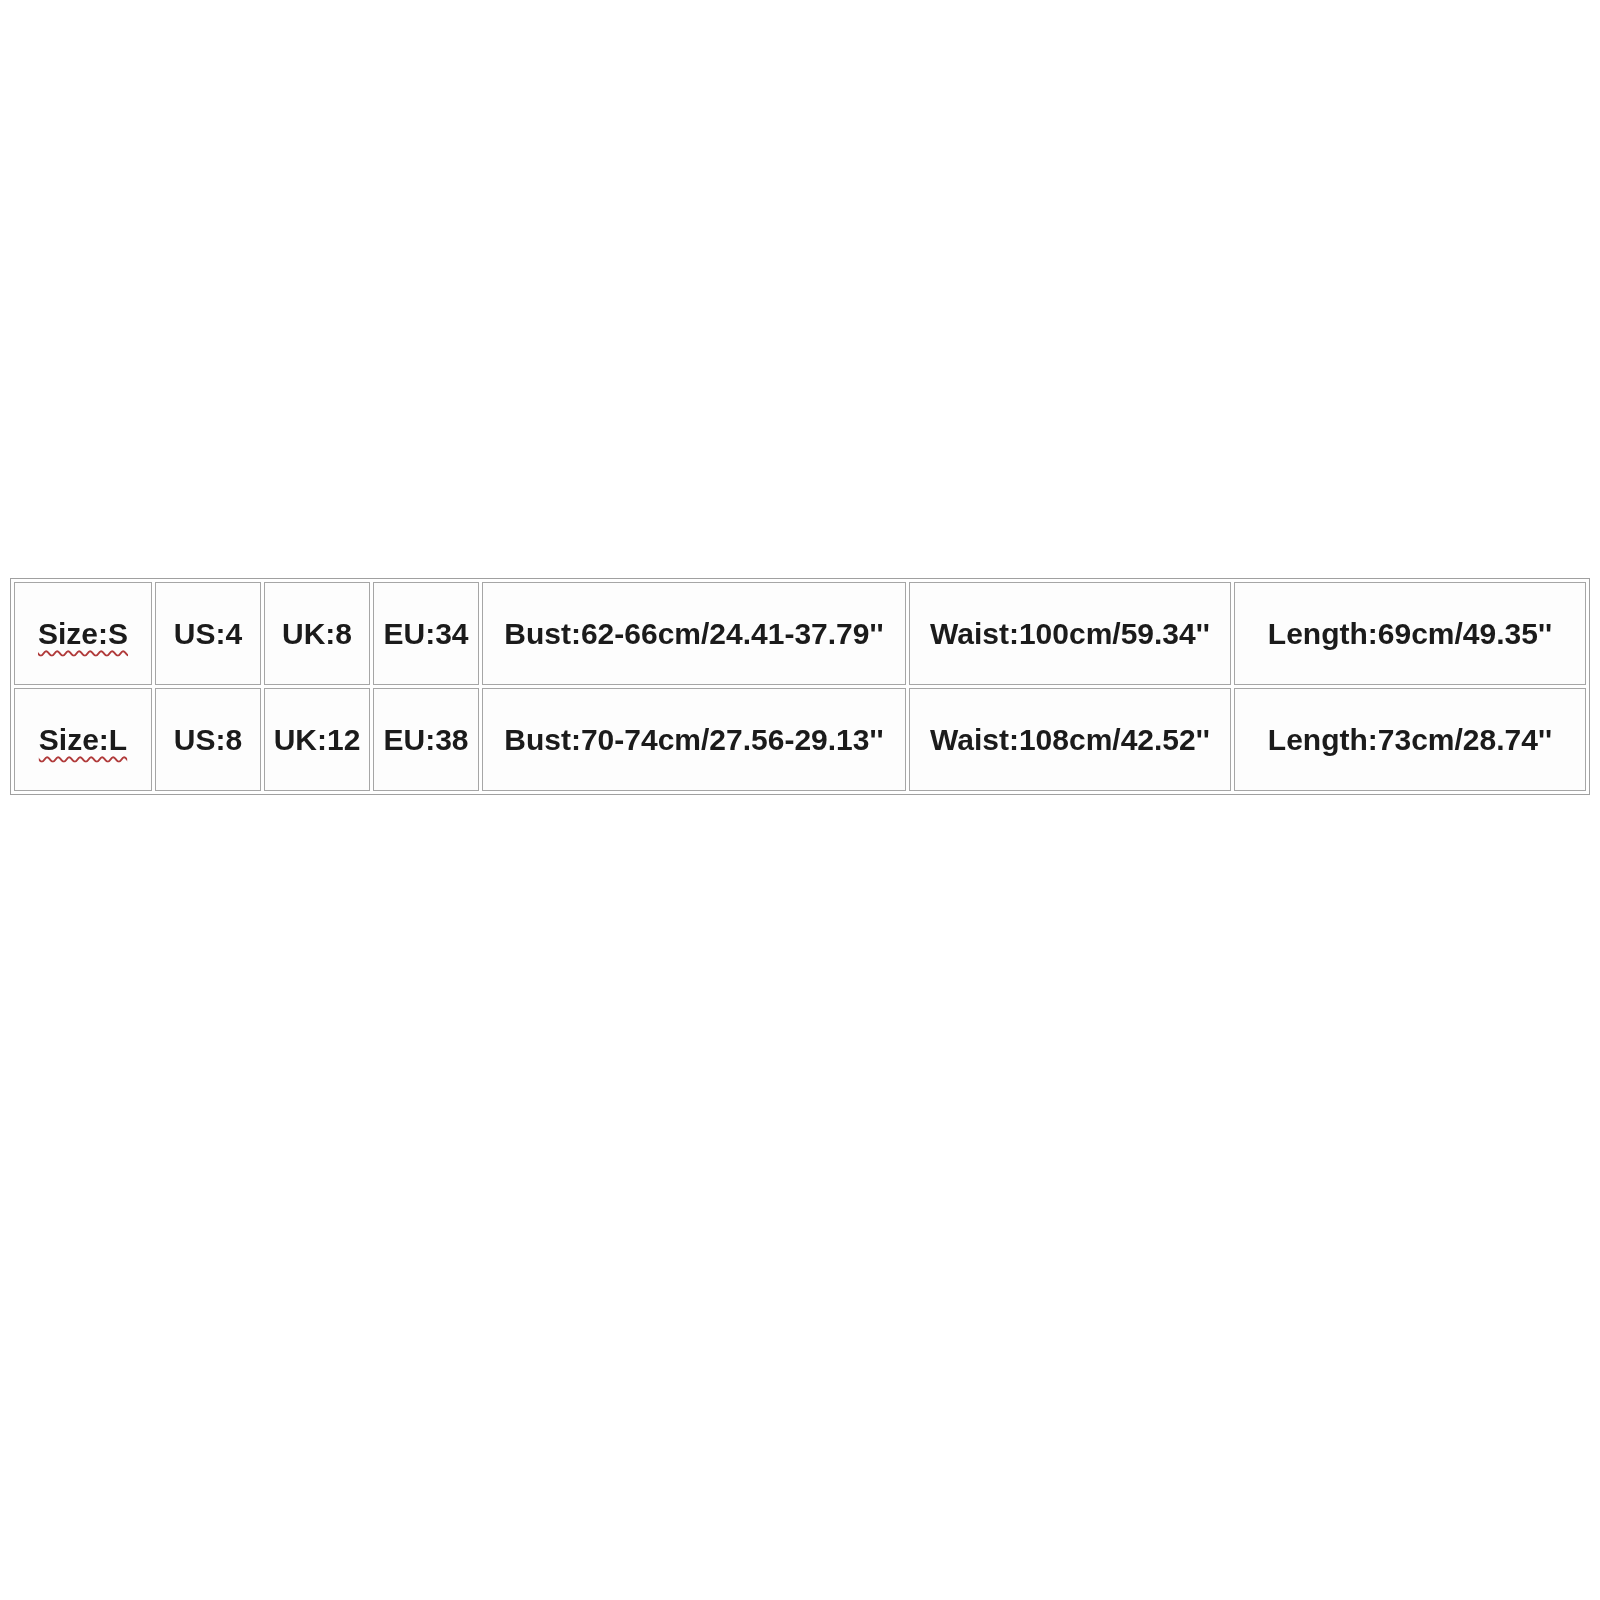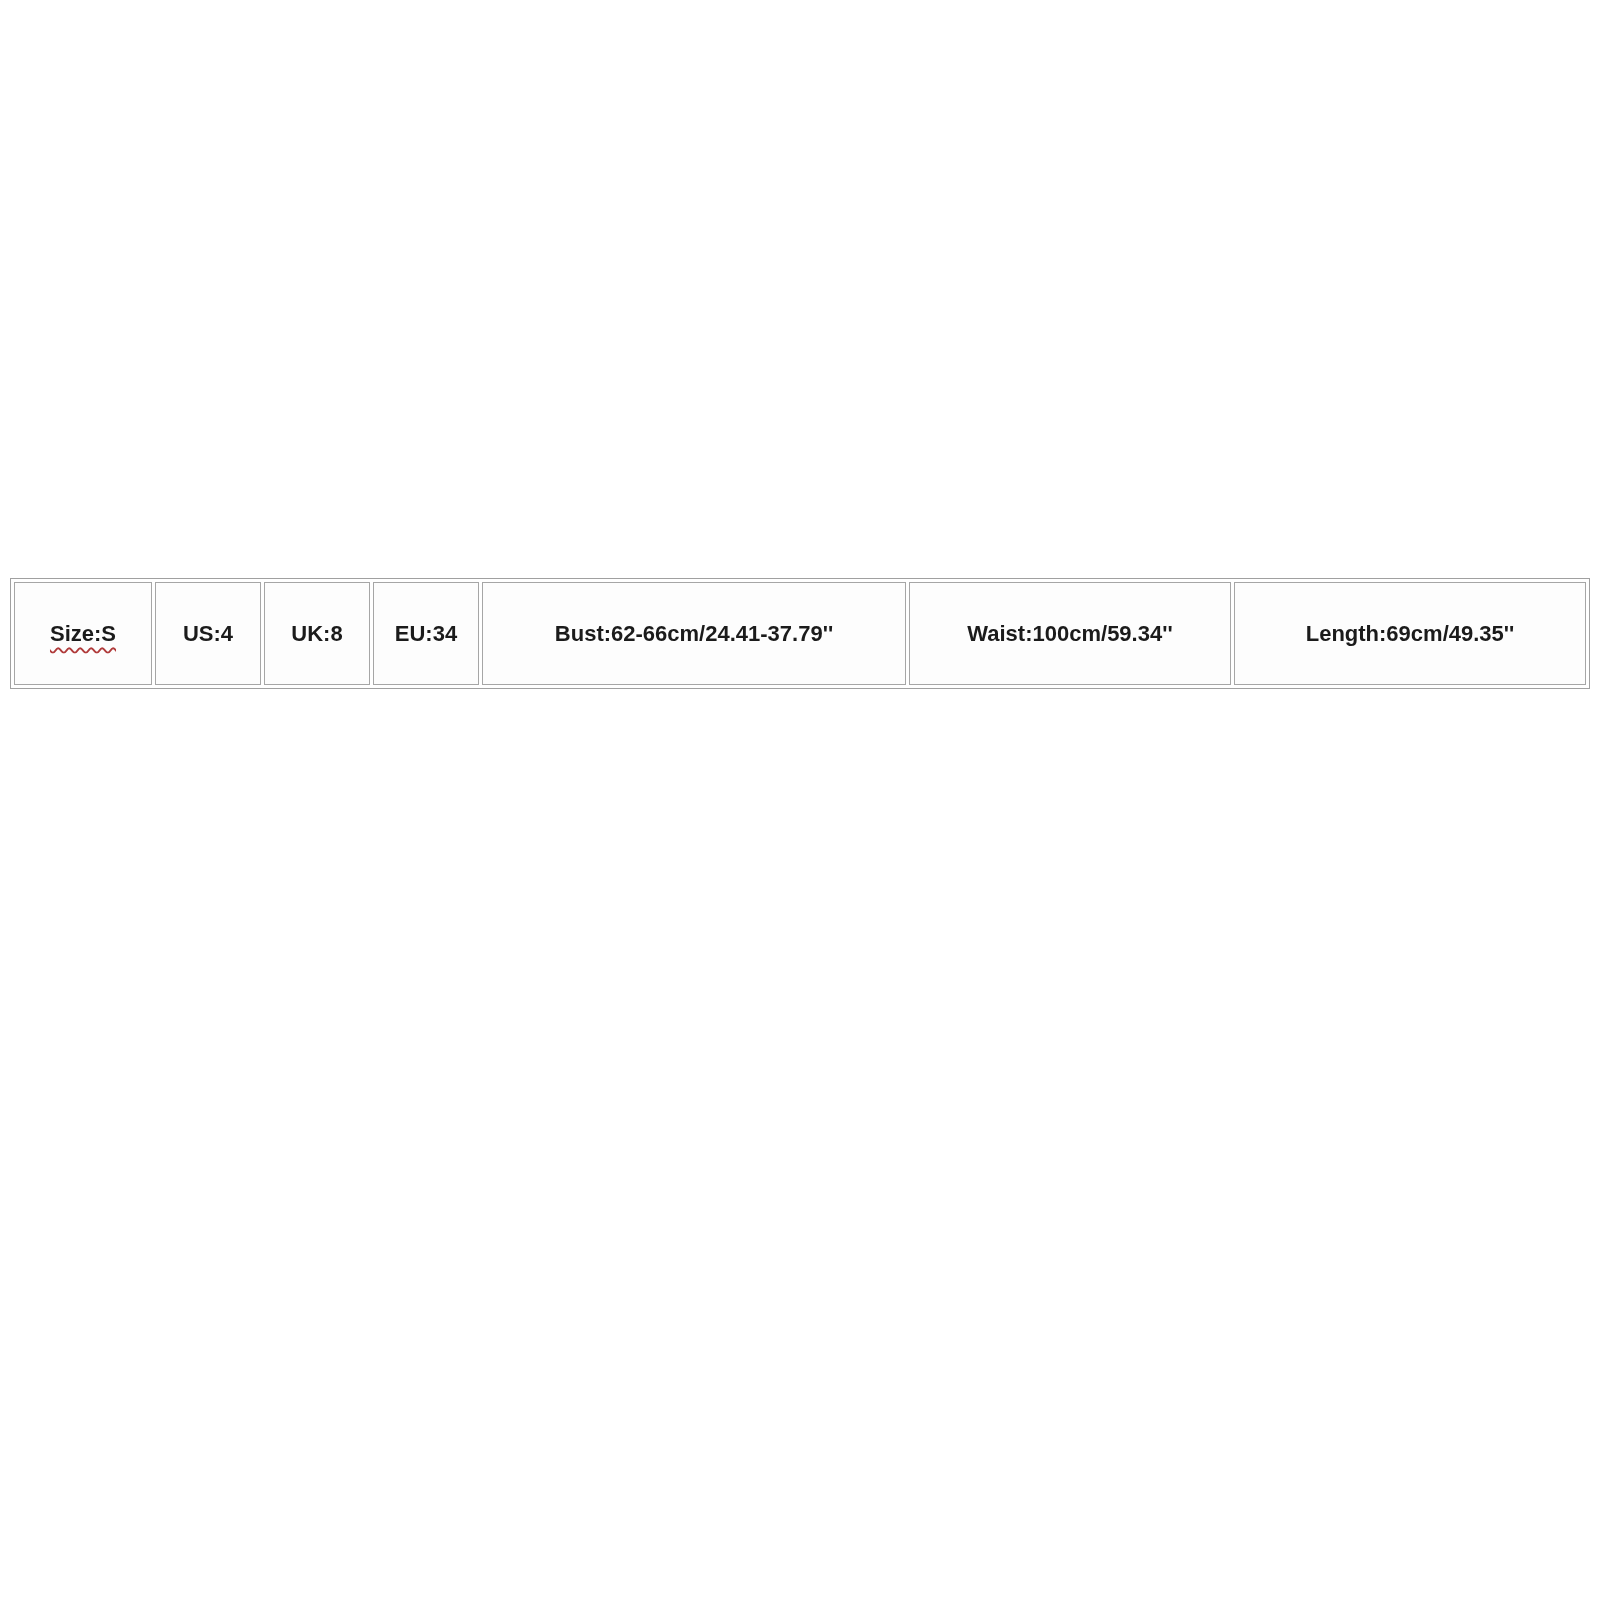--- a/index.html
+++ b/index.html
@@ -27,21 +27,21 @@
     border-spacing: 3px;
     border: 1px solid #a0a0a0;
     background: #ffffff;
   }
   table.size-chart td {
     border: 1px solid #a6a6a6;
     background: #fdfdfd;
     height: 101px;
     text-align: center;
     vertical-align: middle;
-    font-size: 22px;
+    font-size: 30px;
     font-weight: bold;
     color: #1b1b1b;
     letter-spacing: 0px;
     white-space: nowrap;
     overflow: hidden;
     padding: 0 2px;
   }
   td .squiggle {
     text-decoration-line: underline;
     text-decoration-style: wavy;
@@ -74,15 +74,24 @@
     <tbody>
       <tr>
         <td><span class="squiggle">Size:S</span></td>
         <td><span>US:4</span></td>
         <td><span>UK:8</span></td>
         <td><span>EU:34</span></td>
         <td><span>Bust:62-66cm/24.41-37.79''</span></td>
         <td><span>Waist:100cm/59.34''</span></td>
         <td><span>Length:69cm/49.35''</span></td>
       </tr>
+      <tr>
+        <td><span class="squiggle">Size:L</span></td>
+        <td><span>US:8</span></td>
+        <td><span>UK:12</span></td>
+        <td><span>EU:38</span></td>
+        <td><span>Bust:70-74cm/27.56-29.13''</span></td>
+        <td><span>Waist:108cm/42.52''</span></td>
+        <td><span>Length:73cm/28.74''</span></td>
+      </tr>
     </tbody>
   </table>
 </div>
 
 </body></html>

